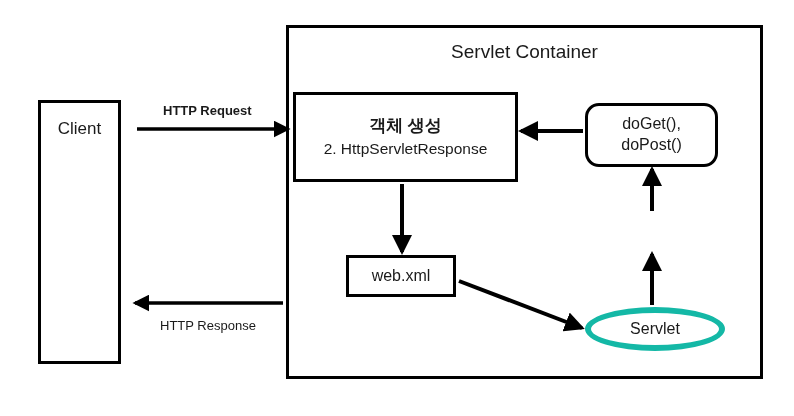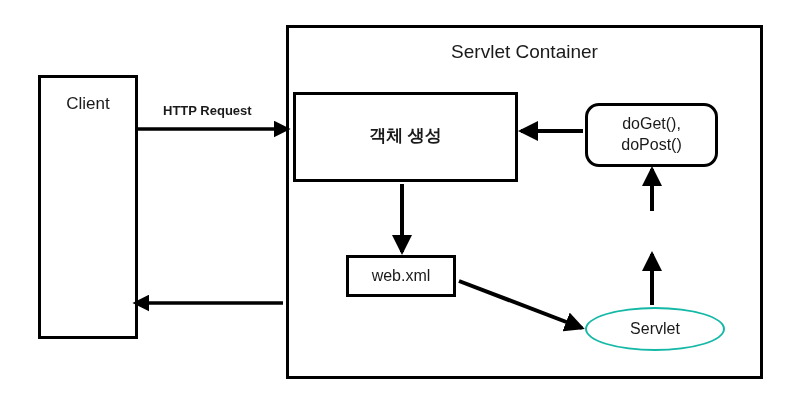--- a/index.html
+++ b/index.html
@@ -29,21 +29,21 @@
     color: #1a1a1a;
   }
   .rect {
     border: 3px solid #000000;
   }
   .rounded {
     border: 3px solid #000000;
     border-radius: 14px;
   }
   .ellipse {
-    border: 2px solid #14b8a6;
+    border: 6px solid #14b8a6;
     border-radius: 50%;
   }
   .container-box {
     position: absolute;
     box-sizing: border-box;
     border: 3px solid #000000;
     background: #ffffff;
   }
   .container-title {
     position: absolute;
@@ -97,45 +97,47 @@
 </style>
 </head>
 <body>
 
 <div id="canvas">
 
   <div class="container-box" style="left:286px; top:25px; width:477px; height:354px;">
     <div class="container-title" style="top:13px;">Servlet Container</div>
   </div>
 
-  <div class="node rect" style="left:38px; top:75px; width:100px; height:264px;">
+  <div class="node rect" style="left:38px; top:100px; width:83px; height:264px;">
     <span class="client-label">Client</span>
   </div>
 
   <div class="node rect" style="left:293px; top:92px; width:225px; height:90px;">
     <span class="obj-box-inner">
       <span class="obj-title">객체 생성</span>
+      <span class="obj-line">2. HttpServletResponse</span>
     </span>
   </div>
 
   <div class="node rect" style="left:346px; top:255px; width:110px; height:42px;">
     <span class="node-label">web.xml</span>
   </div>
 
   <div class="node ellipse" style="left:585px; top:307px; width:140px; height:44px;">
     <span class="node-label">Servlet</span>
   </div>
 
 
   <div class="node rounded" style="left:585px; top:103px; width:133px; height:64px;">
     <span class="node-label">doGet(),
 doPost()</span>
   </div>
 
   <span class="label" style="left:163px; top:103px;font-weight:bold;">HTTP Request</span>
+  <span class="label" style="left:160px; top:318px;">HTTP Response</span>
 
   <svg class="arrows" viewBox="0 0 794 416">
     <defs>
       <marker id="ah" viewBox="0 0 10 10" refX="8.5" refY="5" markerWidth="5" markerHeight="5" orient="auto-start-reverse">
         <path d="M 0 0 L 10 5 L 0 10 z" fill="#000000"></path>
       </marker>
     </defs>
 
     <line x1="137" y1="129" x2="288" y2="129" stroke="#000000" stroke-width="3.4" marker-end="url(#ah)"></line>
 

